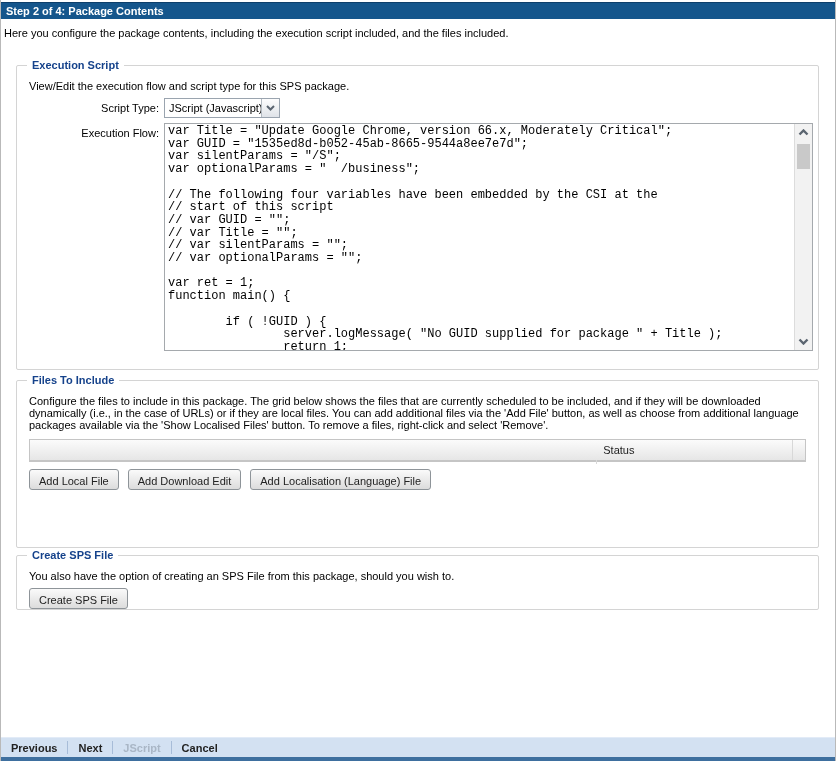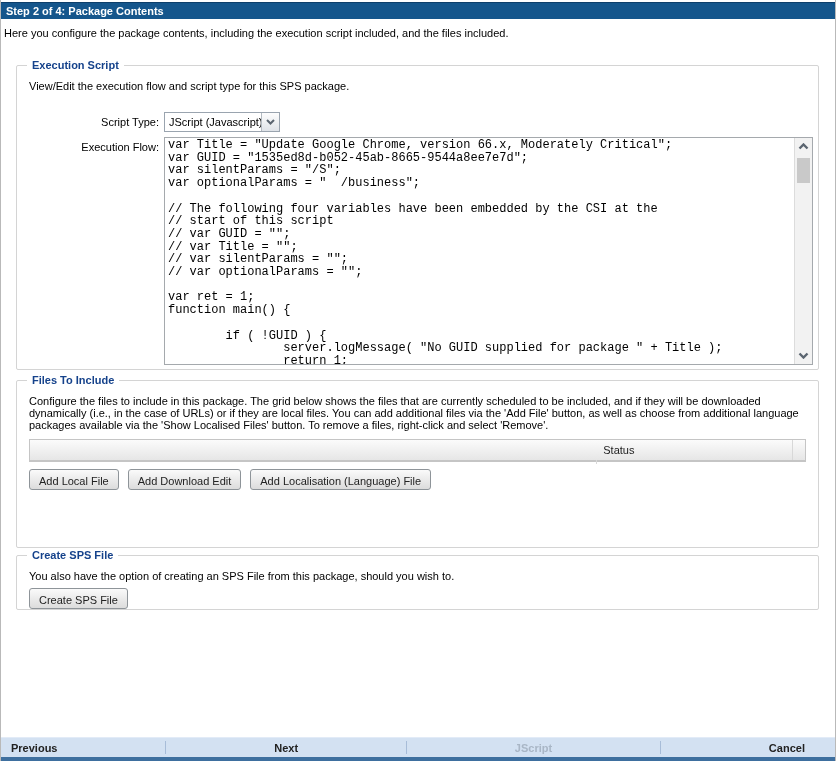--- a/index.html
+++ b/index.html
@@ -27,21 +27,21 @@
   .fs-legend {
     position:absolute; top:-7px; left:10px; background:#fff;
     padding:0 5px; color:#15428B; font-weight:bold; font-size:11px;
   }
   .fs-exec { margin-top:26px; height:305px; }
   .fs-files { margin-top:10px; height:168px; }
   .fs-create { margin-top:7px; height:55px; }
   .fs-desc { padding:14px 12px 0 12px; }
 
   
-  .form-row { display:flex; align-items:flex-start; margin-top:20px; }
+  .form-row { display:flex; align-items:flex-start; margin-top:6px; }
   .form-label {
     width:142px; text-align:right; margin-right:5px;
     padding-top:4px; color:#000; white-space:nowrap;
   }
   
   .combo {
     display:flex; width:116px; height:20px;
     border:1px solid #9aa4af; background:#fff;
   }
   .combo-text { flex:1; padding:3px 4px 0 4px; white-space:nowrap; overflow:hidden; }
@@ -99,21 +99,21 @@
     background:linear-gradient(#fafafa,#dcdcdc);
     font-family:"Liberation Sans", sans-serif; font-size:11px;
     color:#222; cursor:pointer; white-space:nowrap;
   }
   .btn-row { margin:7px 12px 0 12px; display:flex; gap:9px; }
 
   
   .footer {
     position:absolute; left:0; right:0; bottom:4px; height:20px;
     background:#D3E1F2; border-top:1px solid #e2ebf7;
-    display:flex; align-items:center; justify-content:space-between;
+    display:flex; align-items:center; justify-content:flex-start;
     padding-right:20px;
   }
   .footer .fbtn {
     font-weight:bold; color:#222; padding:0 10px; cursor:pointer;
   }
   .footer .fbtn.disabled { color:#a9b6c6; cursor:default; }
   .footer .sep { width:1px; height:13px; background:#a7bcd8; }
   .bottomstrip {
     position:absolute; left:0; right:0; bottom:0; height:4px; background:#3e6f9f;
   }

